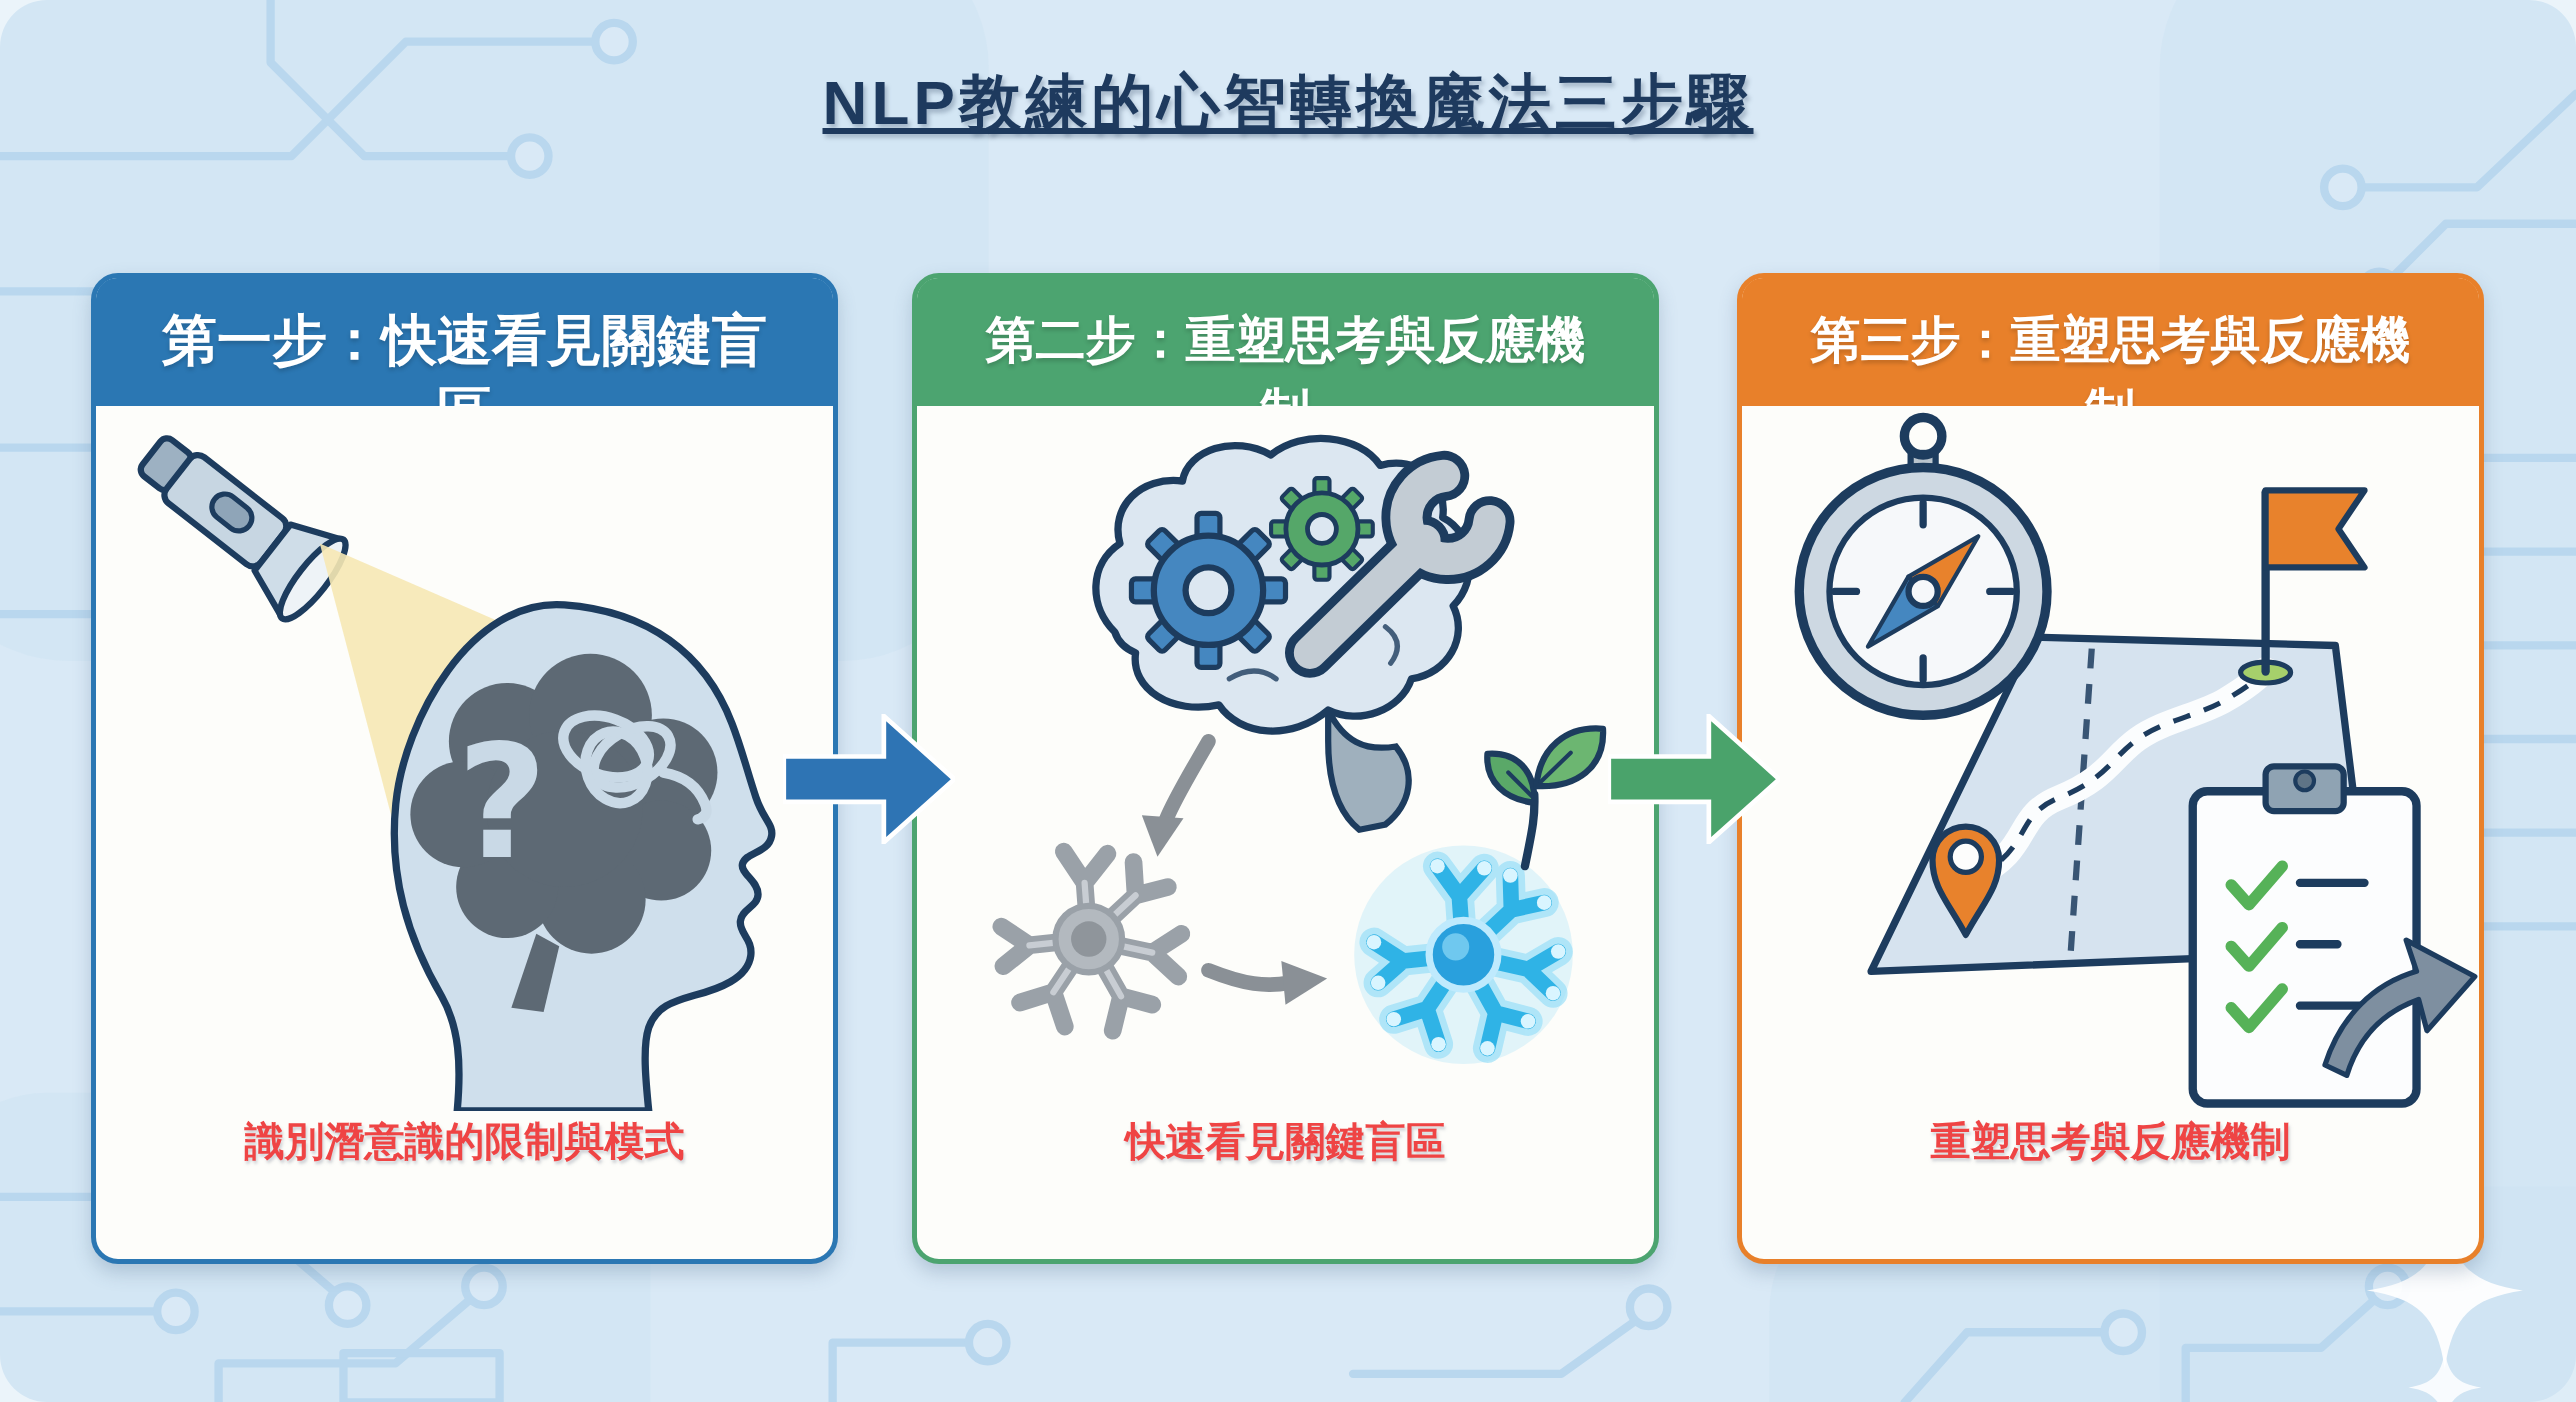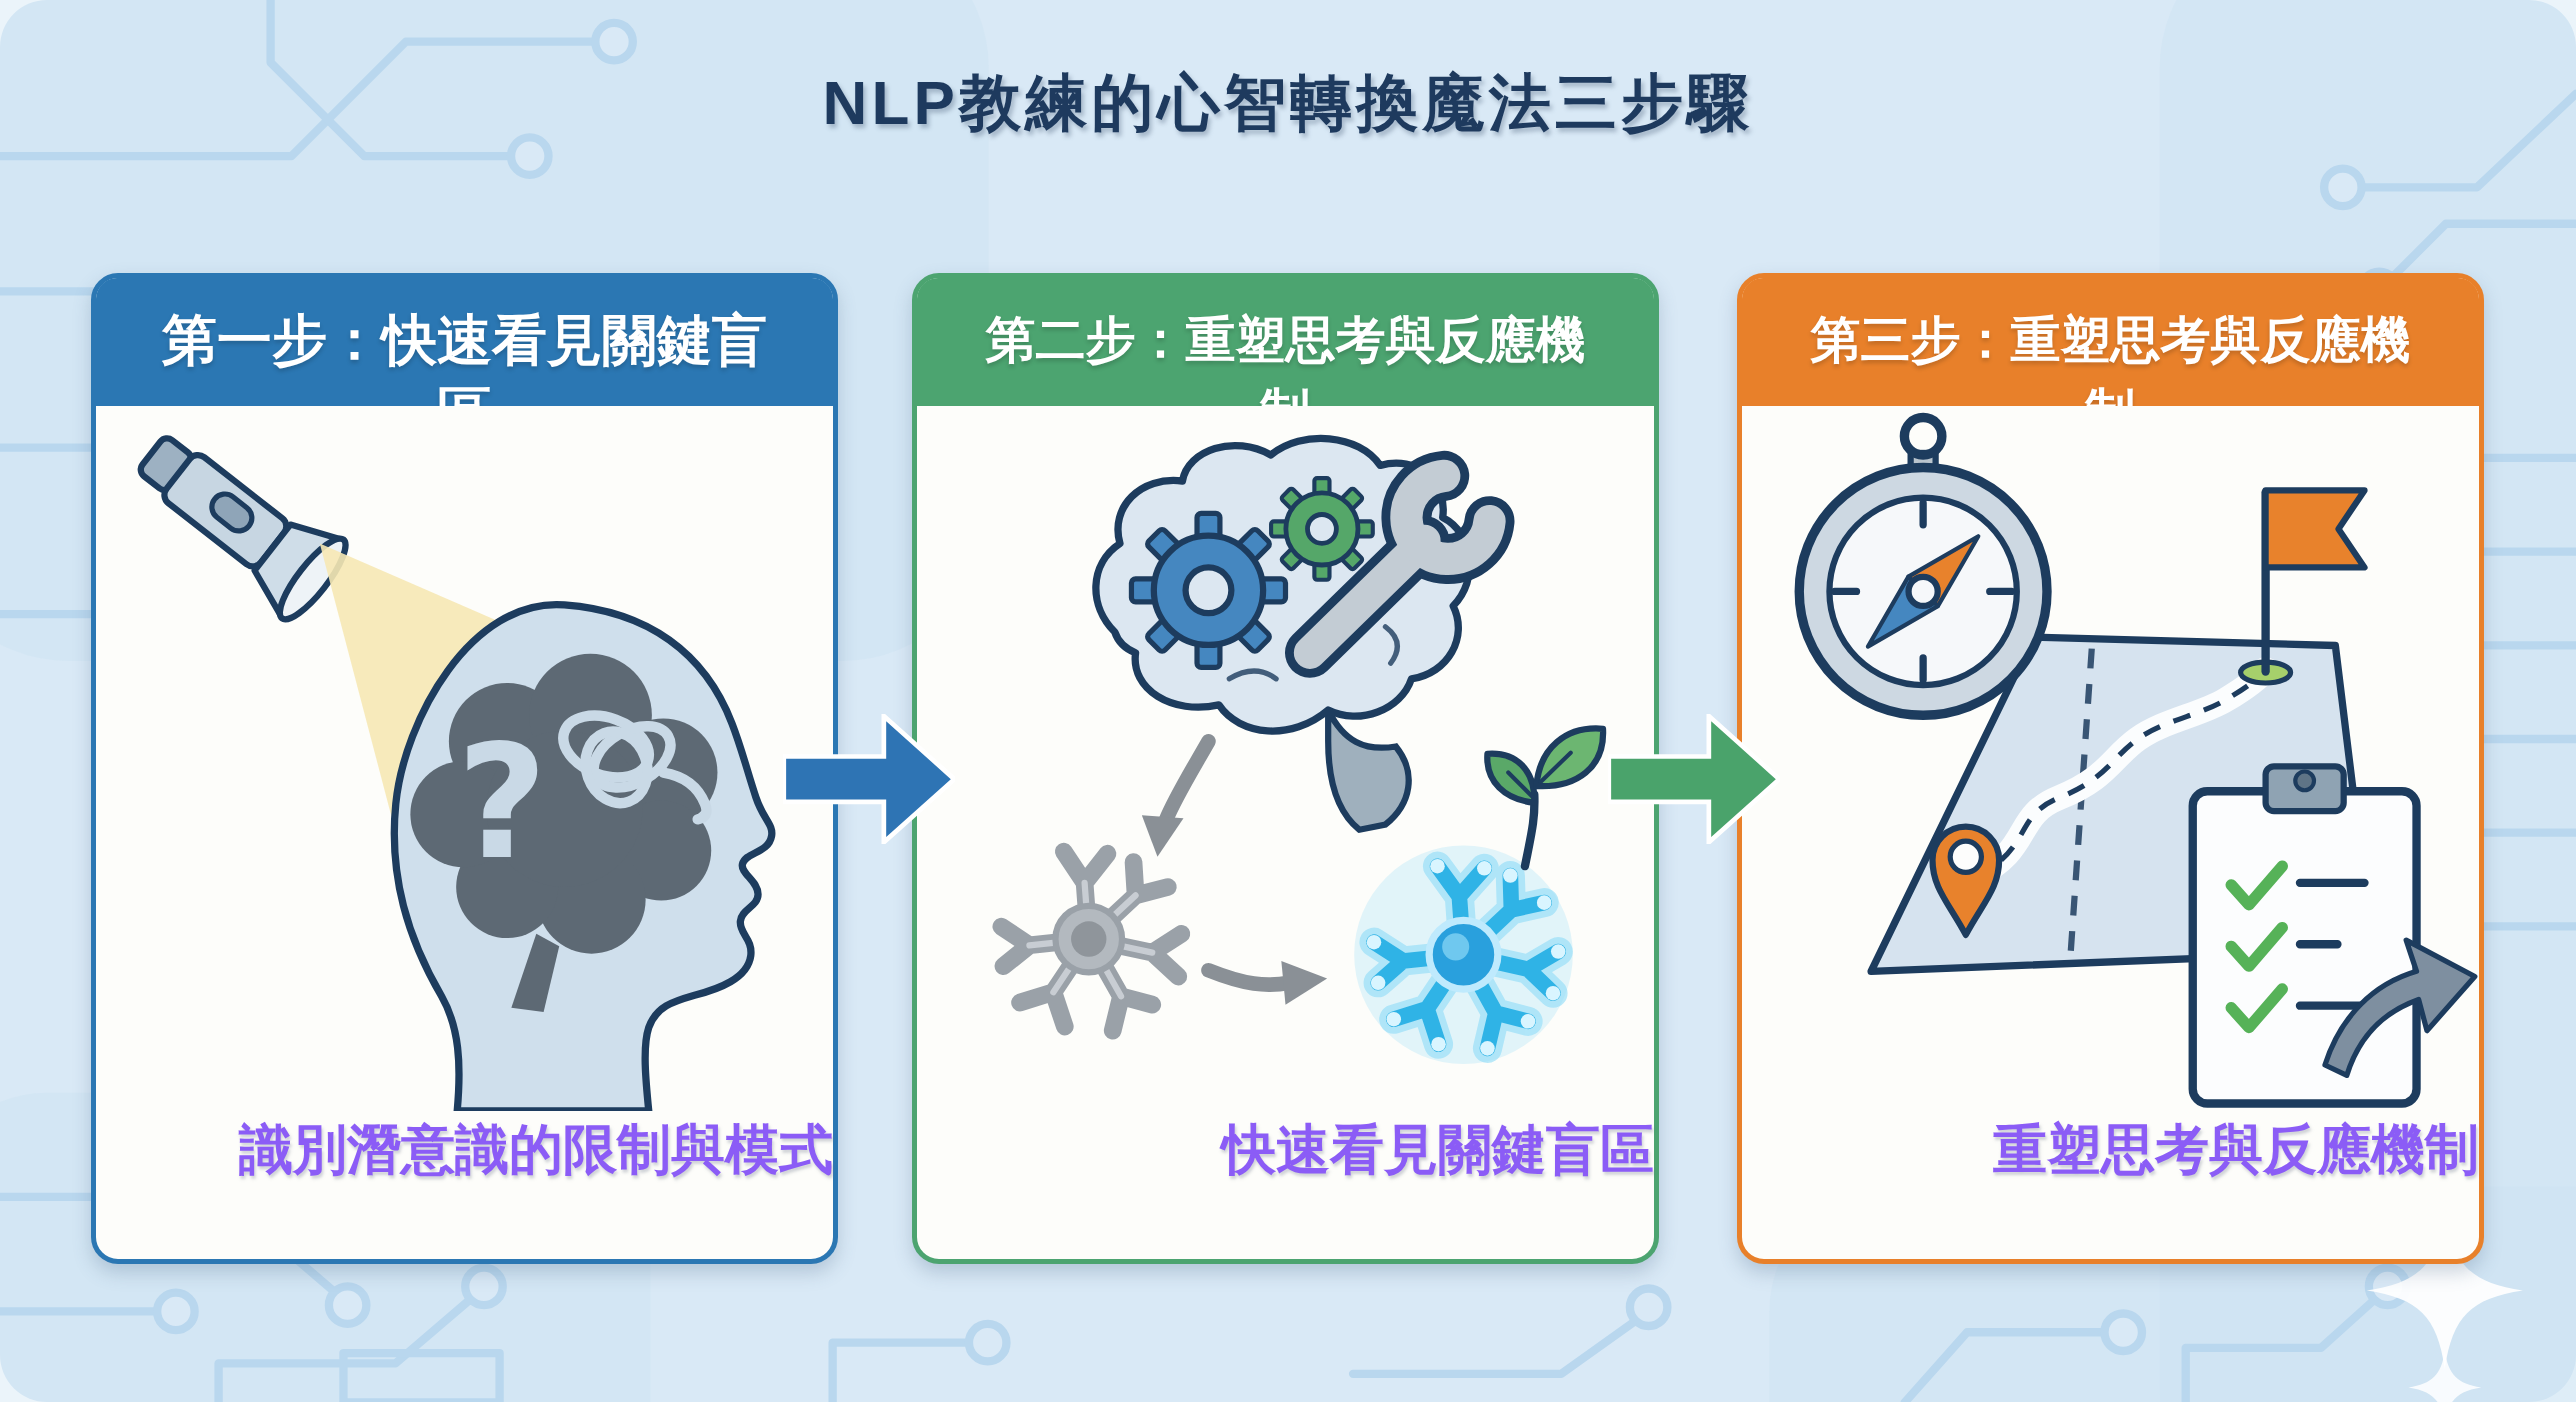--- a/index.html
+++ b/index.html
@@ -15,20 +15,21 @@
     border-radius:47px;
   }
   .bg-decor{position:absolute;inset:0;z-index:0;}
   .page-title{
     position:absolute;top:61px;left:0;right:0;
     text-align:center;
     font-size:62px;font-weight:bold;letter-spacing:4.2px;
     color:#1e3a5e;
     text-shadow:2.6px 3.6px 4.7px rgba(90,110,135,.4);
     z-index:3;
+    text-decoration:underline;
   }
   .card{
     position:absolute;top:273px;width:747px;height:991px;
     background:#fdfdfa;
     border:5.2px solid var(--accent);
     border-radius:27px;
     box-sizing:border-box;
     box-shadow:0 8.3px 17.7px rgba(70,100,130,.25);
     z-index:2;
   }
@@ -42,22 +43,22 @@
     border-radius:21px 21px 0 0;
     text-align:center;
     font-size:50px;font-weight:bold;line-height:72px;
     color:#ffffff;
     text-shadow:0 2.6px 4.7px rgba(0,0,0,.18);
   }
   .card--one .card-header{font-size:55px;}
   .card-art{position:absolute;top:130px;left:0;width:737px;height:703px;}
   .card-caption{
     position:absolute;top:836px;left:0;right:0;
-    text-align:right;
-    font-size:54px;font-weight:bold;color:#8b5cf6;
+    text-align:center;
+    font-size:40px;font-weight:bold;color:#ef4444;
     text-shadow:1.6px 2.6px 3.1px rgba(120,130,145,.35);
   }
   .flow-arrow{position:absolute;top:714px;width:172px;height:130px;z-index:4;}
   .flow-arrow--one{left:783px;}
   .flow-arrow--two{left:1608px;}
   .arrow-shape{fill:var(--accent);stroke:#ffffff;stroke-width:18;stroke-linejoin:miter;paint-order:stroke;}
   .trace{stroke:#b9d7ee;stroke-width:16;fill:none;stroke-linecap:round;stroke-linejoin:round;}
   .node{stroke:#b9d7ee;stroke-width:16;fill:#d9e9f6;}
   .panel{fill:#cbe1f2;opacity:.38;}
 </style>

